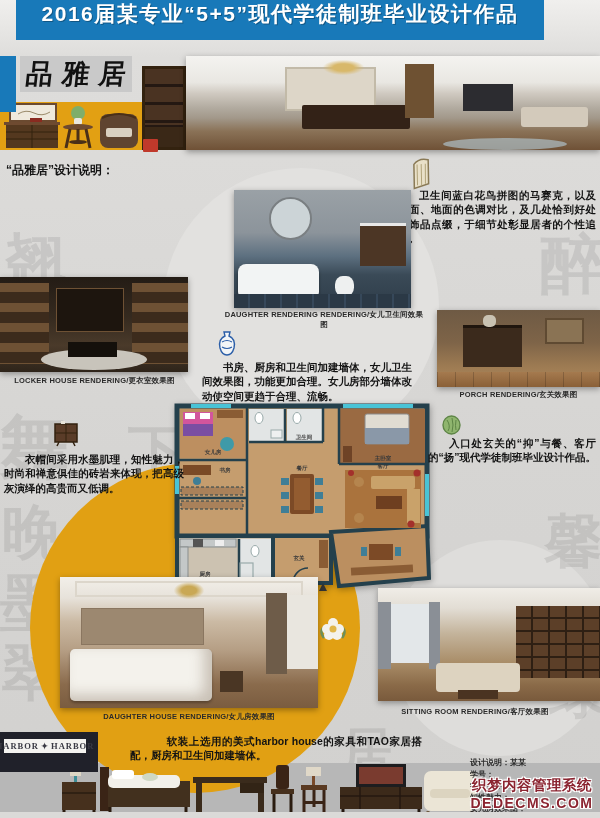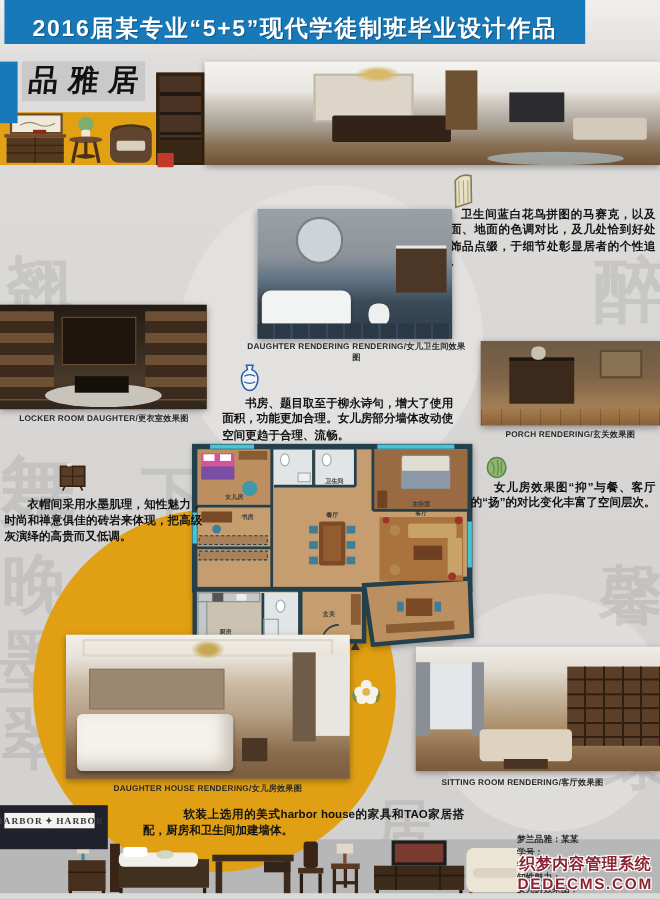--- a/index.html
+++ b/index.html
@@ -2,22 +2,22 @@
 <html><head>
 <meta charset="utf-8">
 <style>
   *{margin:0;padding:0;box-sizing:border-box}
   html,body{background:#9a9a9a}
   body{font-family:"Liberation Sans","DejaVu Sans",sans-serif}
   .poster{position:relative;width:600px;height:818px;margin:0 auto;overflow:hidden;
           background:linear-gradient(180deg,#f0efed 0%,#dedddb 7%,#d6d5d3 55%,#d2d1cf 100%)}
   .circle{position:absolute;border-radius:50%}
   
-  .banner{position:absolute;top:0;left:4px;width:528px;height:40px;background:#1879b9;
-          display:flex;align-items:flex-end;justify-content:center;z-index:9}
+  .banner{position:absolute;top:0;left:16px;width:528px;height:40px;background:#1879b9;
+          display:flex;align-items:flex-start;justify-content:center;z-index:9}
   .banner span{color:#fff;font-weight:bold;font-size:21px;letter-spacing:1.5px;
                text-shadow:1px 1px 0 rgba(0,0,0,.28)}
   
   .blue-square{position:absolute;left:0;top:56px;width:16px;height:56px;background:#1879b9;z-index:5}
   .title-box{position:absolute;left:20px;top:56px;width:112px;height:36px;background:#c9c9c9;z-index:5;
              display:flex;align-items:center;justify-content:center;overflow:visible}
   .title-box span{font-family:"DejaVu Serif","Liberation Serif",serif;font-weight:bold;
                   font-size:27px;line-height:36px;color:#111;white-space:nowrap;transform:skewX(-6deg)}
   .yellow-band{position:absolute;left:0;top:102px;width:186px;height:48px;background:#e2a013;z-index:4}
   .bookcase{position:absolute;left:142px;top:66px;width:44px;height:84px;z-index:6;
@@ -126,20 +126,21 @@
     <div style="left:24%;top:12%;width:22%;height:46%;background:#ddd6c8;border:2px solid #c2baa8"></div>
     <div style="left:33%;top:4%;width:10%;height:16%;background:radial-gradient(ellipse at center,#d8b86a 0 35%,rgba(216,184,106,0) 72%)"></div>
     <div style="left:28%;top:52%;width:26%;height:26%;background:#332217;border-radius:2px"></div>
     <div style="left:53%;top:8%;width:7%;height:58%;background:#6e5132"></div>
     <div style="left:67%;top:30%;width:12%;height:28%;background:#2c2c30"></div>
     <div style="left:81%;top:54%;width:16%;height:22%;background:#d3cabb;border-radius:3px"></div>
     <div style="left:62%;bottom:0;width:30%;height:13%;background:#aebfc6;opacity:.7;border-radius:50%"></div>
   </div>
 
   <div class="note" style="left:6px;top:162px;width:208px">
+    <h4>“品雅居”设计说明：</h4>
   </div>
 
   <svg class="mini-icon" style="left:406px;top:157px;width:34px;height:32px;transform:rotate(-18deg)" viewBox="0 0 34 32">
     <path d="M4 28 L11 5 Q18 0 26 5 L19 28 Z" fill="#e9e0c8" stroke="#8a7a56" stroke-width="1.5"></path>
     <path d="M8 26 L14 6 M12 27 L18 7 M16 27 L22 8" stroke="#b0a279" stroke-width="1"></path>
   </svg>
   <div class="note" style="left:398px;top:188px;width:198px">
     <p>卫生间蓝白花鸟拼图的马赛克，以及墙面、地面的色调对比，及几处恰到好处的饰品点缀，于细节处彰显居者的个性追求。</p>
   </div>
 
@@ -157,48 +158,48 @@
 
   <div class="photo" style="left:0;top:277px;width:188px;height:95px;
               background:linear-gradient(180deg,#241c15 0%,#352a1f 42%,#4a3a2a 72%,#2e241a 100%)">
     <div style="left:0;top:6%;width:26%;height:86%;background:repeating-linear-gradient(180deg,#6e5134 0 9px,#3c2b1c 9px 20px)"></div>
     <div style="right:0;top:6%;width:30%;height:86%;background:repeating-linear-gradient(180deg,#6e5134 0 9px,#3c2b1c 9px 20px)"></div>
     <div style="left:30%;top:12%;width:36%;height:46%;background:#1d150e;border:1px solid #6e5134"></div>
     <div style="left:22%;bottom:2%;width:56%;height:22%;background:#d5d1c9;border-radius:50%;opacity:.92"></div>
     <div style="left:36%;bottom:16%;width:26%;height:16%;background:#14100b"></div>
   </div>
   <div class="caption" style="left:2px;top:376px;width:185px">
-    <span>LOCKER ROOM DAUGHTER/更衣室效果图</span>
+    <span>LOCKER HOUSE RENDERING/更衣室效果图</span>
   </div>
 
   <svg class="mini-icon" style="left:216px;top:329px;width:22px;height:28px" viewBox="0 0 22 28">
     <path d="M8 3 H14 L13 7 Q20 10 18 19 Q16 26 11 26 Q6 26 4 19 Q2 10 9 7 Z" fill="#f2f5f7" stroke="#2b5ea8" stroke-width="1.4"></path>
     <path d="M6 13 Q11 10 16 13 M6 18 Q11 21 16 18" stroke="#2b5ea8" stroke-width="1.2" fill="none"></path>
   </svg>
   <div class="note" style="left:202px;top:360px;width:210px">
-    <p>书房、题目取至于柳永诗句，增大了使用面积，功能更加合理。女儿房部分墙体改动使空间更趋于合理、流畅。</p>
+    <p>书房、厨房和卫生间加建墙体，女儿卫生间效果图，功能更加合理。女儿房部分墙体改动使空间更趋于合理、流畅。</p>
   </div>
 
   <div class="photo" style="left:437px;top:310px;width:163px;height:77px;
               background:linear-gradient(180deg,#6e5a44 0%,#7e6448 42%,#9c7a52 72%,#b08a5c 100%)">
     <div style="left:16%;top:20%;width:36%;height:54%;background:#3b2a1c;border-top:3px solid #20160e"></div>
     <div style="left:28%;top:6%;width:8%;height:16%;background:#c9c2b2;border-radius:40%"></div>
     <div style="right:10%;top:10%;width:24%;height:34%;background:#8a7354;border:2px solid #5f4a32"></div>
     <div style="left:0;bottom:0;width:100%;height:20%;background:linear-gradient(#a57a4e,#8a6038),repeating-linear-gradient(90deg,rgba(0,0,0,.18) 0 1px,transparent 1px 18px);background-blend-mode:multiply"></div>
   </div>
   <div class="caption" style="left:437px;top:390px;width:163px">
     <span>PORCH RENDERING/玄关效果图</span>
   </div>
 
   <svg class="mini-icon" style="left:441px;top:414px;width:21px;height:21px" viewBox="0 0 21 21">
     <ellipse cx="10.5" cy="11" rx="8.5" ry="9" fill="#8fb56e" stroke="#5e8546" stroke-width="1.4"></ellipse>
     <path d="M6 6 Q10 12 7 17 M11 4 Q13 11 11 18 M15 6 Q14 12 15 16" stroke="#5e8546" stroke-width="1" fill="none"></path>
   </svg>
   <div class="note" style="left:428px;top:436px;width:168px">
-    <p>女儿房效果图“抑”与餐、客厅的“扬”的对比变化丰富了空间层次。</p>
+    <p>入口处玄关的“抑”与餐、客厅的“扬”现代学徒制班毕业设计作品。</p>
   </div>
 
   <svg class="mini-icon" style="left:52px;top:420px;width:28px;height:28px" viewBox="0 0 28 28">
     <rect x="3" y="4" width="22" height="18" fill="#5a3c28" stroke="#33220f" stroke-width="1.5"></rect>
     <path d="M14 4 V22 M3 13 H25" stroke="#33220f" stroke-width="1"></path>
     <path d="M5 26 L7 22 M23 26 L21 22" stroke="#33220f" stroke-width="1.5"></path>
     <rect x="9" y="1" width="4" height="3" fill="#e8e4da"></rect>
   </svg>
   <div class="note" style="left:4px;top:452px;width:180px">
     <p>衣帽间采用水墨肌理，知性魅力，时尚和禅意俱佳的砖岩来体现，把高级灰演绎的高贵而又低调。</p>
@@ -380,21 +381,21 @@
       <path d="M343 46 V50 M419 46 V50" stroke="#241810" stroke-width="3"></path>
     </g>
     <g>
       <rect x="424" y="8" width="52" height="40" rx="7" fill="#ebe5d6"></rect>
       <rect x="430" y="26" width="40" height="9" rx="4" fill="#dcd4c0"></rect>
       <path d="M428 48 V52 M472 48 V52" stroke="#6e5a40" stroke-width="3"></path>
     </g>
   </svg>
 
   <div class="credits">
-    <div>梦兰品雅：某某</div>
+    <div>设计说明：某某</div>
     <div>学号：</div>
     <div>学校指导老师：</div>
     <div>知性魅力：</div>
     <div>女儿房效果图：</div>
   </div>
 
   <div class="dede">
     <div class="l1">织梦内容管理系统</div>
     <div class="l2">DEDECMS.COM</div>
   </div>

